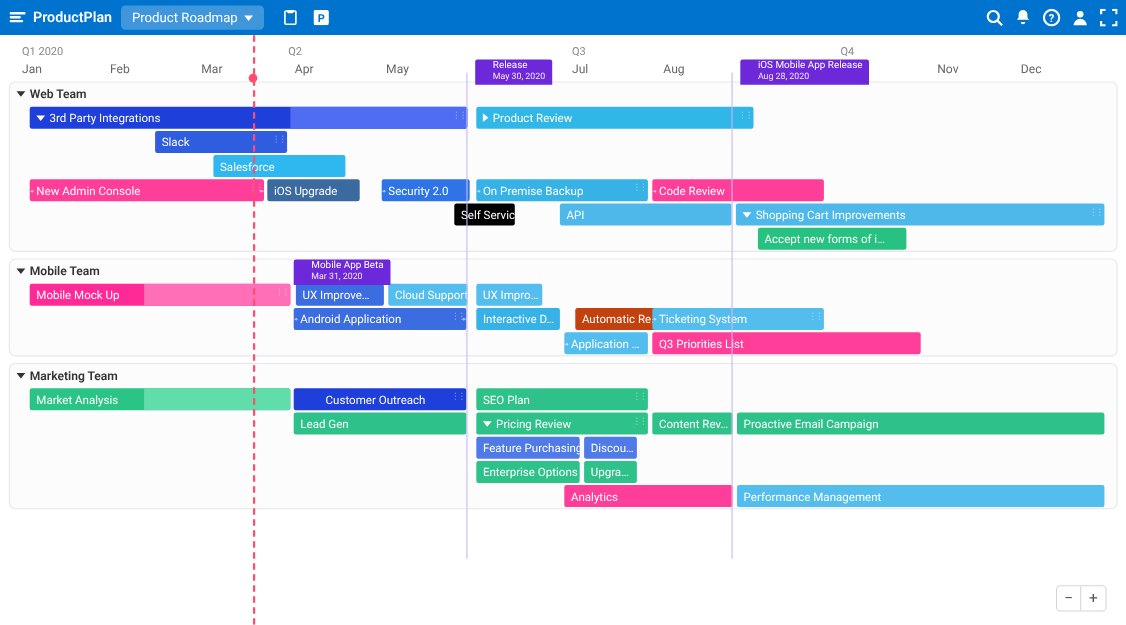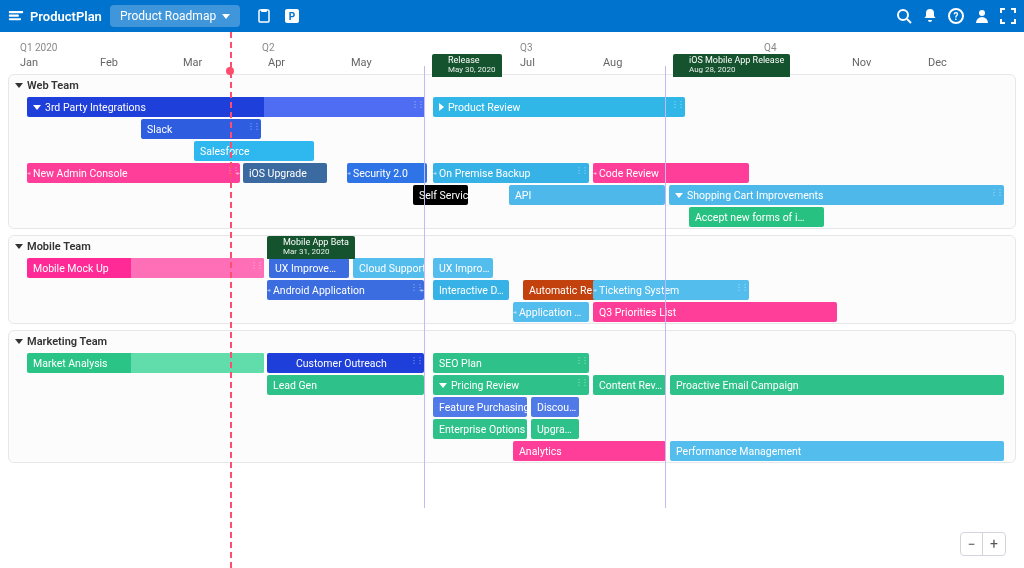--- a/index.html
+++ b/index.html
@@ -16,21 +16,21 @@
 .tb-icon { width: 16px; height: 16px; cursor: pointer; }
 
 .canvas { position: relative; background: #fff; padding: 8px; height: calc(568px - 32px); }
 
 .timeline-header { position: relative; height: 34px; }
 .q-label { position: absolute; top: 2px; font-size: 10px; color: #888; }
 .m-label { position: absolute; top: 16px; font-size: 11px; color: #666; }
 
 .milestone { position: absolute; top: 14px; padding: 2px 6px; font-size: 9px; color: #fff; border-radius: 2px 2px 0 0; line-height: 1.1; z-index: 3; }
 .milestone .md { font-size: 8px; opacity: 0.9; }
-.milestone.purple { background: #14532d; padding-left: 16px; }
+.milestone.purple { background: #6d28d9; padding-left: 16px; }
 
 .today-line { position: absolute; top: 0; bottom: 0; width: 0; border-left: 2px dashed #ff4d6d; z-index: 1; }
 .today-dot { position: absolute; top: 35px; width: 8px; height: 8px; border-radius: 50%; background: #ff4d6d; margin-left: -4px; z-index:2;}
 .milestone-line { position: absolute; top: 34px; bottom: 60px; width: 0; border-left: 1px solid #c7b8f5; z-index: 0; }
 
 .lane-group { border: 1px solid #e5e7eb; border-radius: 6px; margin-bottom: 6px; background: #fcfcfc; position: relative; }
 .lane-title { display: flex; align-items: center; gap: 4px; padding: 4px 6px; font-size: 11px; font-weight: 600; color: #333; cursor: pointer; }
 .lane-body { position: relative; }
 
 .row { position: relative; height: 22px; }

